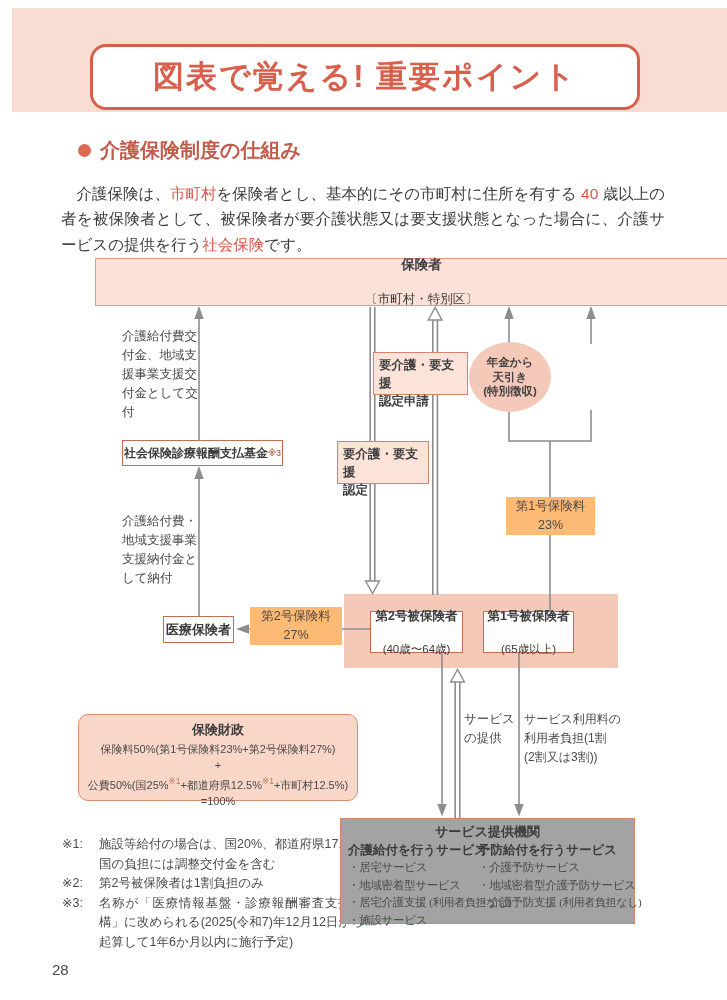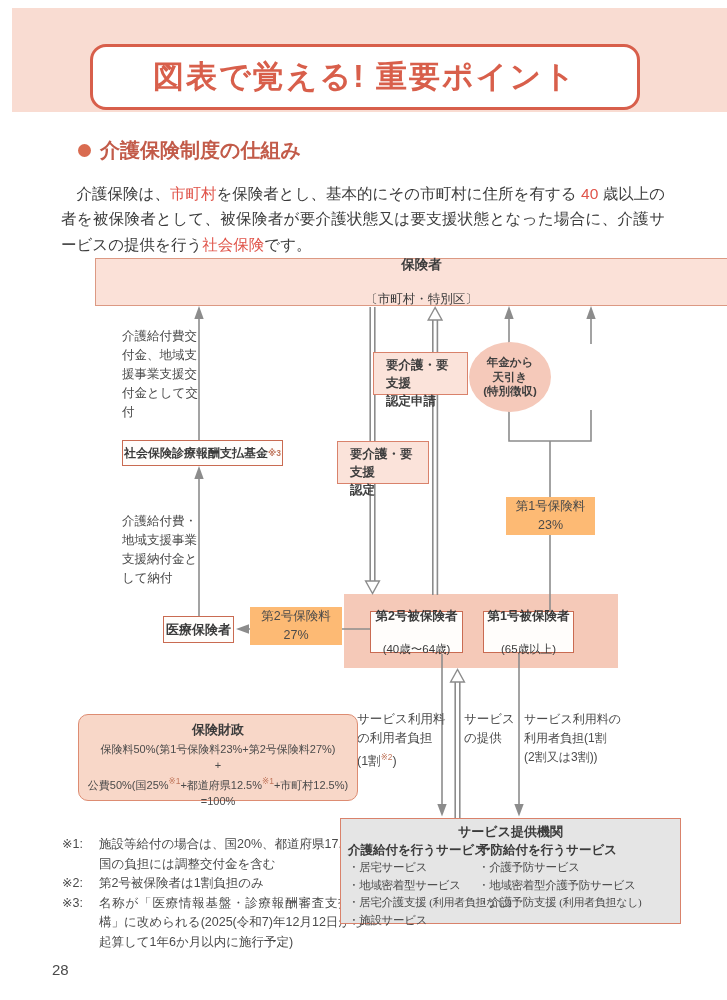--- a/index.html
+++ b/index.html
@@ -31,21 +31,21 @@
 
   .insurer{left:95px;top:258px;width:653px;height:48px;background:#fbe1d8;border:1.5px solid #dc9983;
            display:flex;flex-direction:column;align-items:center;justify-content:center;}
   .insurer .t{font-size:13.5px;font-weight:bold;}
   .insurer .s{font-size:12.5px;margin-top:17px;}
 
   .fundbox{left:122px;top:440px;width:161px;height:26px;display:flex;align-items:center;justify-content:center;
            font-size:12px;font-weight:bold;white-space:nowrap;}
   .medbox{left:163px;top:616px;width:71px;height:27px;display:flex;align-items:center;justify-content:center;
           font-size:13px;font-weight:bold;}
-  .reqbox{padding:3px 12px;font-size:12.5px;line-height:18px;font-weight:bold;white-space:pre-line;color:#3f3f3f;}
+  .reqbox{padding:3px 5px;font-size:12.5px;line-height:18px;font-weight:bold;white-space:pre-line;color:#3f3f3f;}
   .app{left:373px;top:352px;width:95px;height:43px;}
   .cert{left:337px;top:441px;width:92px;height:43px;}
 
   .ellipse{border-radius:50%;background:#f5c9ba;display:flex;align-items:center;justify-content:center;
            text-align:center;font-size:11.5px;line-height:14.5px;font-weight:bold;color:#3f3f3f;white-space:pre-line;}
   .ell1{left:469px;top:342px;width:82px;height:70px;}
   .ell2{left:551px;top:342px;width:82px;height:70px;}
 
   .onlinelabel{background:#fdba74;text-align:center;}
   .prem2{left:250px;top:607px;width:92px;}
@@ -60,21 +60,21 @@
 
   .fee2{left:357px;top:710px;width:90px;}
   .provide{left:464px;top:710px;width:56px;}
   .fee1{left:524px;top:710px;width:104px;font-size:12px;}
 
   .finance{left:78px;top:714px;width:280px;height:87px;background:#f8d7c8;border:1.5px solid #dd8c72;
            border-radius:10px;text-align:center;padding-top:6px;}
   .finance .t{font-size:13px;font-weight:bold;margin-bottom:2px;}
   .finance .l{font-size:11px;line-height:16px;white-space:nowrap;color:#4a4a4a;}
 
-  .provider{left:340px;top:818px;width:341px;height:106px;background:#e5e5e5;border:1.5px solid #d9826b;
+  .provider{left:340px;top:818px;width:295px;height:106px;background:#a3a3a3;border:1.5px solid #d9826b;
             padding:4px 7px;}
   .provider .t{text-align:center;font-size:13px;font-weight:bold;margin-bottom:1px;}
   .svc-cols{display:flex;}
   .svc-col{flex:none;}
   .svc-col.left{width:130px;}
   .svc-col.right{width:151px;}
   .svc-header{font-size:12.5px;font-weight:bold;white-space:nowrap;line-height:17px;}
   .svc-item{font-size:11.5px;line-height:17.5px;white-space:nowrap;color:#4a4a4a;letter-spacing:-0.3px;}
   .svc-note{font-size:11px;color:#4a4a4a;font-family:Liberation Serif, serif;}
 
@@ -190,23 +190,20 @@
 
   <div class="node whitebox insured ins2">
     <div class="t">第2号被保険者</div>
     <div class="s">(40歳〜64歳)</div>
   </div>
   <div class="node whitebox insured ins1">
     <div class="t">第1号被保険者</div>
     <div class="s">(65歳以上)</div>
   </div>
 
-  <div class="node dlabel fee2"><span>サービス利用料
-の利用者負担
-(1割</span><sup class="note">※2</sup><span>)</span></div>
   <div class="node dlabel provide">サービス
 の提供</div>
   <div class="node dlabel fee1">サービス利用料の
 利用者負担(1割
 (2割又は3割))</div>
 
   <div class="node finance">
     <div class="t">保険財政</div>
     <div class="l">保険料50%(第1号保険料23%+第2号保険料27%)</div>
     <div class="l">+</div>

